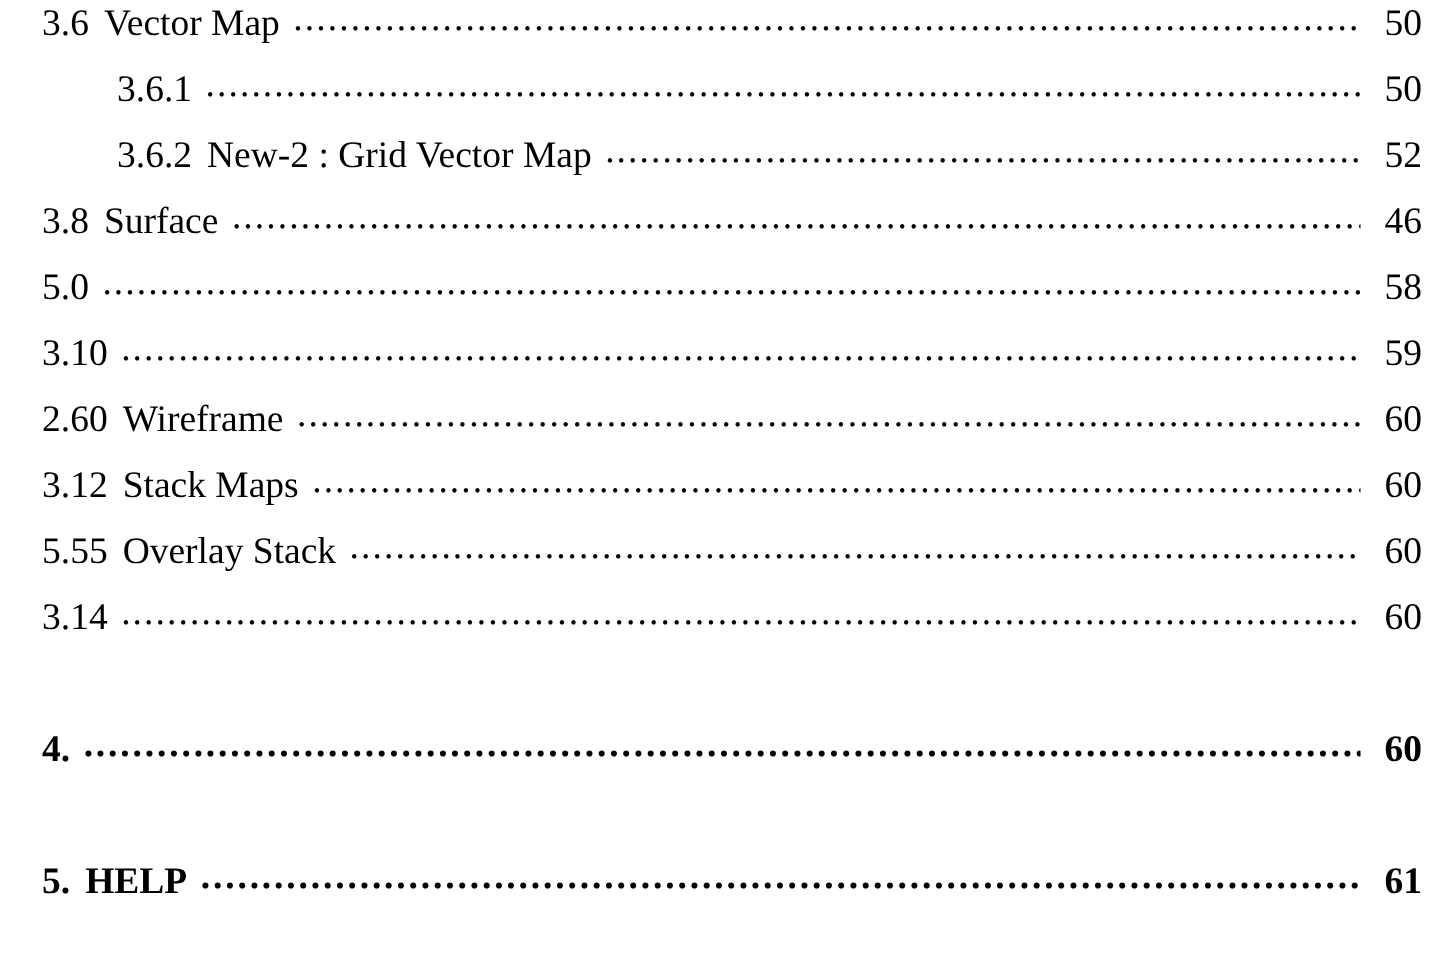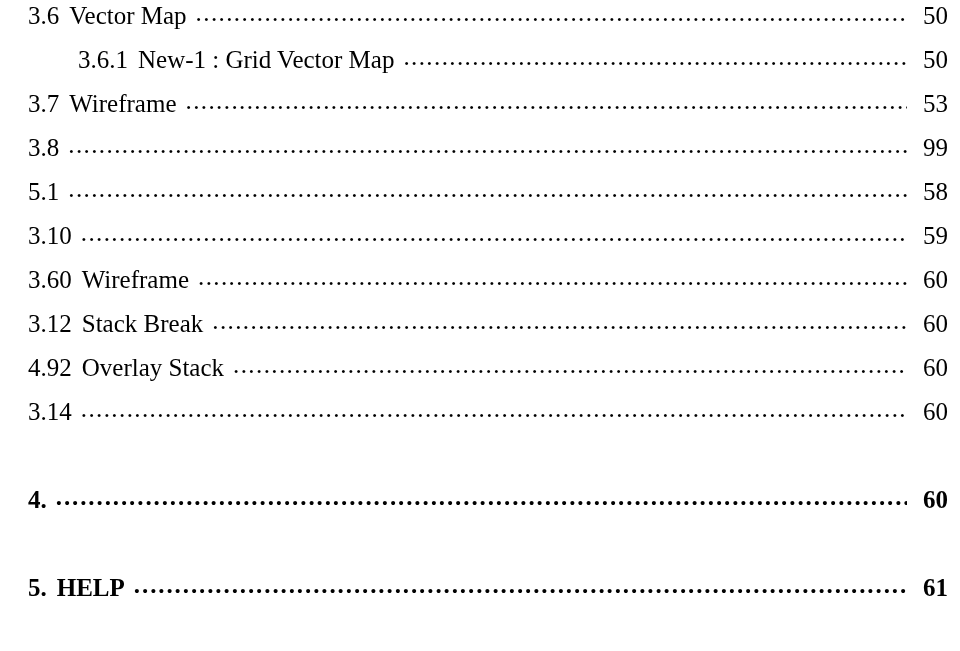--- a/index.html
+++ b/index.html
@@ -96,59 +96,59 @@
 
 <div id="toc">
     <div class="toc-row first">
       <span class="toc-num">3.6</span>
       <span class="toc-label">Vector Map</span>
       <span class="toc-dots"></span>
       <span class="toc-page">50</span>
     </div>
     <div class="toc-row level-2">
       <span class="toc-num">3.6.1</span>
-      <span class="toc-label">New-1 : Grid Vector Map</span>
       <span class="toc-dots"></span>
       <span class="toc-page">50</span>
     </div>
-    <div class="toc-row">
-      <span class="toc-num">3.7</span>
-      <span class="toc-label">Wireframe</span>
+    <div class="toc-row level-2">
+      <span class="toc-num">3.6.2</span>
+      <span class="toc-label">New-2 : Grid Vector Map</span>
       <span class="toc-dots"></span>
-      <span class="toc-page">53</span>
+      <span class="toc-page">52</span>
     </div>
     <div class="toc-row">
       <span class="toc-num">3.8</span>
+      <span class="toc-label">Surface</span>
       <span class="toc-dots"></span>
-      <span class="toc-page">99</span>
+      <span class="toc-page">46</span>
     </div>
     <div class="toc-row">
-      <span class="toc-num">5.1</span>
+      <span class="toc-num">5.0</span>
       <span class="toc-dots"></span>
       <span class="toc-page">58</span>
     </div>
     <div class="toc-row">
       <span class="toc-num">3.10</span>
       <span class="toc-dots"></span>
       <span class="toc-page">59</span>
     </div>
     <div class="toc-row">
-      <span class="toc-num">3.60</span>
+      <span class="toc-num">2.60</span>
       <span class="toc-label">Wireframe</span>
       <span class="toc-dots"></span>
       <span class="toc-page">60</span>
     </div>
     <div class="toc-row">
       <span class="toc-num">3.12</span>
-      <span class="toc-label">Stack Break</span>
+      <span class="toc-label">Stack Maps</span>
       <span class="toc-dots"></span>
       <span class="toc-page">60</span>
     </div>
     <div class="toc-row">
-      <span class="toc-num">4.92</span>
+      <span class="toc-num">5.55</span>
       <span class="toc-label">Overlay Stack</span>
       <span class="toc-dots"></span>
       <span class="toc-page">60</span>
     </div>
     <div class="toc-row">
       <span class="toc-num">3.14</span>
       <span class="toc-dots"></span>
       <span class="toc-page">60</span>
     </div>
     <div class="toc-row section gap-before-section">

